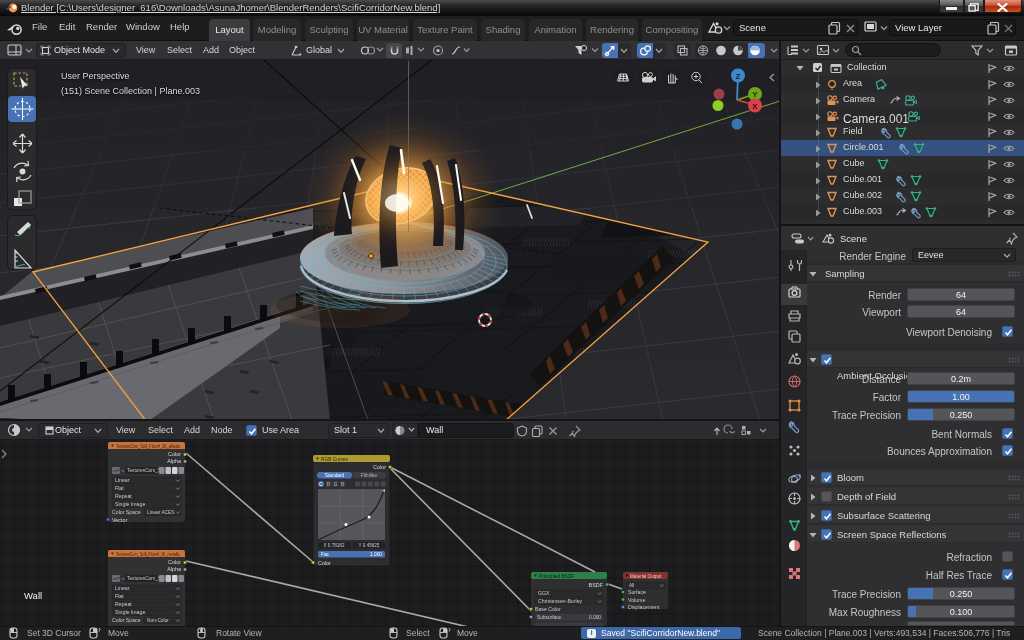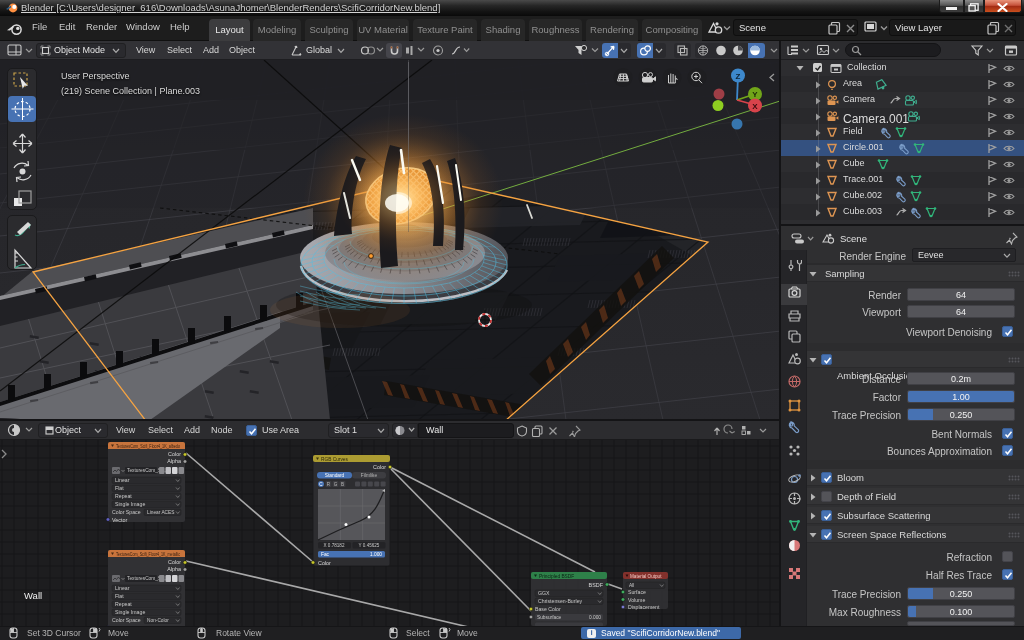--- a/index.html
+++ b/index.html
@@ -79,21 +79,21 @@
   <div class="abs menu" style="left:59px">Edit</div>
   <div class="abs menu" style="left:86px">Render</div>
   <div class="abs menu" style="left:126px">Window</div>
   <div class="abs menu" style="left:170px">Help</div>
   <div class="abs tab tabactive" style="left:209px;width:41px">Layout</div>
   <div class="abs tab" style="left:253px;width:48px">Modeling</div>
   <div class="abs tab" style="left:305px;width:48px">Sculpting</div>
   <div class="abs tab" style="left:357px;width:52px">UV Material</div>
   <div class="abs tab" style="left:413px;width:64px">Texture Paint</div>
   <div class="abs tab" style="left:481px;width:44px">Shading</div>
-  <div class="abs tab" style="left:529px;width:53px">Roughness</div>
+  <div class="abs tab" style="left:529px;width:53px">Animation</div>
   <div class="abs tab" style="left:586px;width:52px">Rendering</div>
   <div class="abs tab" style="left:642px;width:60px">Compositing</div>
 
   <svg class="abs" style="left:706px;top:20px" width="26" height="16" viewBox="0 0 26 16">
     <path d="M3,12 L7.5,3.5 L12,12 Z" fill="none" stroke="#d8d8d8" stroke-width="1.3"></path>
     <circle cx="12.5" cy="10" r="3.2" fill="#2a2a2a" stroke="#d8d8d8" stroke-width="1.3"></circle>
     <circle cx="11" cy="3.8" r="1.6" fill="#d8d8d8"></circle>
     <path d="M18,6.5 l3,3 l3,-3" fill="none" stroke="#9a9a9a" stroke-width="1.3"></path>
   </svg>
   <div class="abs" style="left:733px;top:19px;width:125px;height:17px;background:#191919;border:1px solid #0e0e0e;border-radius:3px"></div>
@@ -951,21 +951,21 @@
 <circle cx="755" cy="34" r="7" fill="#71a519"></circle>
       <text x="755" y="37" font-size="8" fill="#1c2a06" text-anchor="middle" font-weight="bold" font-family="Liberation Sans">Y</text>
 <circle cx="755" cy="45.5" r="7" fill="#d8434b"></circle>
       <text x="755" y="48.5" font-size="8" fill="#3a0b0e" text-anchor="middle" font-weight="bold" font-family="Liberation Sans">X</text>
 <circle cx="719" cy="34" r="5.5" fill="#9e3e46"></circle>
 <circle cx="718" cy="45.5" r="5.5" fill="#8fce21"></circle>
 <circle cx="737" cy="64" r="5.5" fill="#3776ae"></circle>
 <path d="M774,14 l-4,3.5 l4,3.5" fill="none" stroke="#9a9a9a" stroke-width="1.3"></path>
 </svg>
   <div class="abs" style="left:61px;top:71px;font-size:9px;color:#dadada;text-shadow:0 1px 2px #000">User Perspective</div>
-  <div class="abs" style="left:61px;top:86px;font-size:9px;color:#dadada;text-shadow:0 1px 2px #000">(219) Scene Collection | Plane.003</div>
+  <div class="abs" style="left:61px;top:86px;font-size:9px;color:#dadada;text-shadow:0 1px 2px #000">(151) Scene Collection | Plane.003</div>
 
   <div class="abs" style="left:7px;top:68px;width:30px;height:142px;background:#2b2b2e;border:1px solid #1a1a1c;border-radius:5px"></div>
   <div class="abs" style="left:7px;top:215px;width:30px;height:55px;background:#2b2b2e;border:1px solid #1a1a1c;border-radius:5px"></div>
   <div class="abs" style="left:8px;top:96px;width:28px;height:26px;background:#4772b3;border-radius:4px"></div>
   <svg class="abs" style="left:8px;top:68px" width="29" height="204" viewBox="0 0 29 204">
     <g fill="none" stroke="#d8d8d8" stroke-width="1.2">
       <rect x="6" y="5" width="13" height="13" stroke-dasharray="2.5,2" stroke="#c9a24a"></rect>
       <path d="M12,9 l8,9 l-3.5,-0.5 l-1.8,3.2 Z" fill="#e8e8e8" stroke="none"></path>
       <circle cx="14.5" cy="41" r="7.5" stroke-dasharray="2.6,2.2" stroke="#fff"></circle>
       <path d="M14.5,30 v22 M3.5,41 h22" stroke="#fff" stroke-width="1"></path>
@@ -1456,21 +1456,21 @@
         <path d="M1,5.5 C3,2.5 9,2.5 11,5.5 C9,8.5 3,8.5 1,5.5 Z" fill="none" stroke="#9f9f9f" stroke-width="1.1"></path>
         <circle cx="6" cy="5.5" r="1.6" fill="#9f9f9f"></circle>
       </svg>
 <div class="abs orow oodd" style="top:112px"></div>
 <svg class="abs" style="left:34px;top:117px" width="6" height="8" viewBox="0 0 6 8">
         <path d="M1,0.5 l4.5,3.5 l-4.5,3.5 Z" fill="#9a9a9a"></path>
       </svg>
 <svg class="abs" style="left:45px;top:115px" width="12" height="11" viewBox="0 0 12 11">
         <path d="M2,1.5 h8 l-3,7.5 h-2 Z" fill="none" stroke="#de9552" stroke-width="1.4"></path>
       </svg>
-<div class="abs" style="left:62px;top:114px;font-size:9px;color:#dcdcdc">Trace.001</div>
+<div class="abs" style="left:62px;top:114px;font-size:9px;color:#dcdcdc">Cube.001</div>
 <svg class="abs" style="left:114px;top:115px" width="12" height="12" viewBox="0 0 12 12">
         <path d="M3.5,1.5 a3,3 0 0 0 1,5.7 l3,3.2 a1.6,1.6 0 0 0 2.3,-2.2 l-3.2,-3 a3,3 0 0 0 -3.1,-3.7 l1.6,1.8 l-0.4,1.8 l-1.8,0.4 Z" fill="none" stroke="#7a9cc8" stroke-width="1.1"></path>
       </svg>
 <svg class="abs" style="left:129px;top:115px" width="12" height="11" viewBox="0 0 12 11">
         <path d="M2,1.5 h8 l-3,7.5 h-2 Z" fill="none" stroke="#31b57a" stroke-width="1.2"></path>
         <circle cx="2" cy="1.5" r="1.3" fill="#31b57a"></circle>
         <circle cx="10" cy="1.5" r="1.3" fill="#31b57a"></circle>
         <circle cx="6" cy="9" r="1.3" fill="#31b57a"></circle>
       </svg>
 <svg class="abs" style="left:206px;top:115px" width="11" height="11" viewBox="0 0 11 11">
@@ -1819,13 +1819,14 @@
   </svg>
   <div class="abs stxt" style="left:27px">Set 3D Cursor</div>
   <div class="abs stxt" style="left:108px">Move</div>
   <div class="abs stxt" style="left:216px">Rotate View</div>
   <div class="abs stxt" style="left:406px">Select</div>
   <div class="abs stxt" style="left:457px">Move</div>
   <div class="abs" style="left:581px;top:627px;width:160px;height:12px;background:#3d69a8;border-radius:2px"></div>
   <div class="abs" style="left:587px;top:628.5px;width:9px;height:9px;background:#f0f0f0;border-radius:2px"></div>
   <div class="abs" style="left:587px;top:627.5px;width:9px;font-size:8px;font-weight:bold;color:#3d69a8;text-align:center">i</div>
   <div class="abs stxt" style="left:601px;top:628px;color:#fff">Saved "ScifiCorridorNew.blend"</div>
+  <div class="abs stxt" style="left:758px;top:628px;width:266px;overflow:hidden">Scene Collection | Plane.003 | Verts:493,534 | Faces:506,776 | Tris</div>
 </div>
 
 </body></html>

